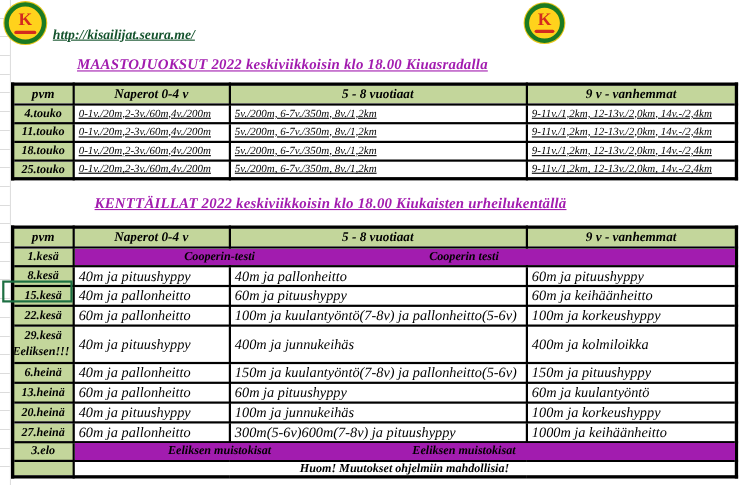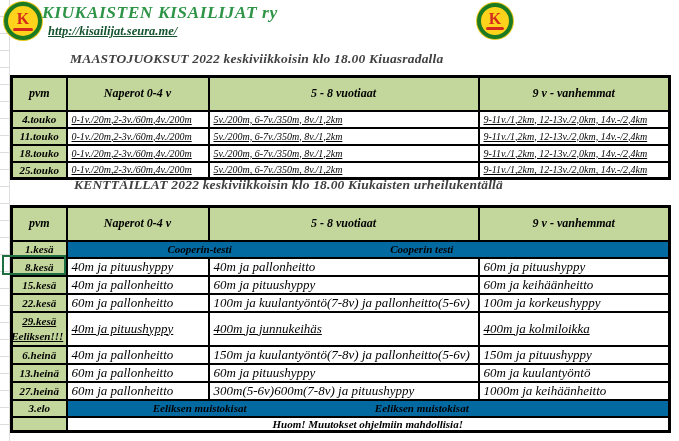--- a/index.html
+++ b/index.html
@@ -17,43 +17,43 @@
   .logo-left { left:4px; top:2px; width:38px; height:38px; }
   .logo-right { left:477px; top:3px; width:36px; height:36px; }
   .logo-k { color:#d42a1e; font-weight:bold; font-size:16px; line-height:1; margin-top:-4px; }
   .logo-banner { position:absolute; bottom:5px; left:18%; width:64%; height:3px; background:#d42a1e; border-radius:2px; }
 
   .club-name { position:absolute; left:42px; top:2px; font-size:17.5px; font-weight:bold; font-style:italic;
     color:#2e9447; letter-spacing:0.5px; }
   .website { position:absolute; left:48px; top:24px; font-size:12.5px; font-weight:bold; font-style:italic;
     color:#14532d; text-decoration:underline; cursor:pointer; }
 
-  .title { position:absolute; font-size:13.5px; font-weight:bold; font-style:italic; color:#404040;
-    letter-spacing:0.2px; }
+  .title { position:absolute; font-size:13.5px; font-weight:bold; font-style:italic; color:#a21caf;
+    text-decoration:underline; letter-spacing:0.2px; }
   .title1 { left:70px; top:51px; }
-  .title2 { left:74px; top:177px; }
+  .title2 { left:86px; top:177px; }
 
   table.sched { position:absolute; left:10px; border-collapse:collapse; table-layout:fixed; width:658px;
     border:3px solid #000; }
   .t1 { top:75px; }
   .t2 { top:205px; }
   table.sched td { border:2px solid #000; overflow:hidden; white-space:nowrap; vertical-align:middle; }
   tr.rw { height:17px; }
-  tr.hd { height:34px; }
-  tr.tall { height:34px;text-decoration:underline; }
+  tr.hd { height:18px; }
+  tr.tall { height:34px; }
   tr.note-row { height:13px; }
 
   .hc { background:#c3d69b; font-weight:bold; font-style:italic; font-size:12px; text-align:center; }
   .date { background:#c3d69b; font-weight:bold; font-style:italic; font-size:11px; text-align:center; }
   .ev { background:#fff; font-style:italic; font-size:13px; padding-left:4px; }
   .t1 .ev { font-size:10px;text-decoration:underline; }
   .tallpvm div { line-height:15px; }
   .tallpvm .ln2 { margin-left:-4px; }
 
-  .merged { background:#0369a1; position:relative; }
+  .merged { background:#a21caf; position:relative; }
   .mtext { position:absolute; top:50%; transform:translate(-50%,-50%); font-weight:bold; font-style:italic;
     font-size:11px; white-space:nowrap; }
   .p1 { left:22%; }
   .p2 { left:59%; }
   .notecell { background:#fff; font-weight:bold; font-style:italic; font-size:11px; text-align:center; }
 
   .sel-outline { position:absolute; left:2px; top:255px; width:64px; height:20px;
     border:2px solid #1d6f42; pointer-events:none; z-index:5; }
 </style>
 </head>
@@ -61,21 +61,20 @@
 
 <div class="canvas">
 
   <div class="margin-strip"></div>
 
   <div class="logo logo-left">
     <span class="logo-k">K</span>
     <span class="logo-banner"></span>
   </div>
 
-  <div class="club-name">KIUKAISTEN KISAILIJAT ry</div>
   <a class="website">http://kisailijat.seura.me/</a>
 
   <div class="logo logo-right">
     <span class="logo-k">K</span>
     <span class="logo-banner"></span>
   </div>
 
   <div class="title title1">MAASTOJUOKSUT 2022 keskiviikkoisin klo 18.00 Kiuasradalla</div>
 
   <table class="sched t1">
@@ -175,20 +174,26 @@
       <td class="ev">150m ja kuulantyöntö(7-8v) ja pallonheitto(5-6v)</td>
       <td class="ev">150m ja pituushyppy</td>
     </tr>
     <tr class="rw">
       <td class="date">13.heinä</td>
       <td class="ev">60m ja pallonheitto</td>
       <td class="ev">60m ja pituushyppy</td>
       <td class="ev">60m ja kuulantyöntö</td>
     </tr>
     <tr class="rw">
+      <td class="date">20.heinä</td>
+      <td class="ev">40m ja pituushyppy</td>
+      <td class="ev">100m ja junnukeihäs</td>
+      <td class="ev">100m ja korkeushyppy</td>
+    </tr>
+    <tr class="rw">
       <td class="date">27.heinä</td>
       <td class="ev">60m ja pallonheitto</td>
       <td class="ev">300m(5-6v)600m(7-8v) ja pituushyppy</td>
       <td class="ev">1000m ja keihäänheitto</td>
     </tr>
     <tr class="rw">
       <td class="date">3.elo</td>
       <td class="merged" colspan="3">
         <span class="mtext p1">Eeliksen muistokisat</span>
         <span class="mtext p2">Eeliksen muistokisat</span>

